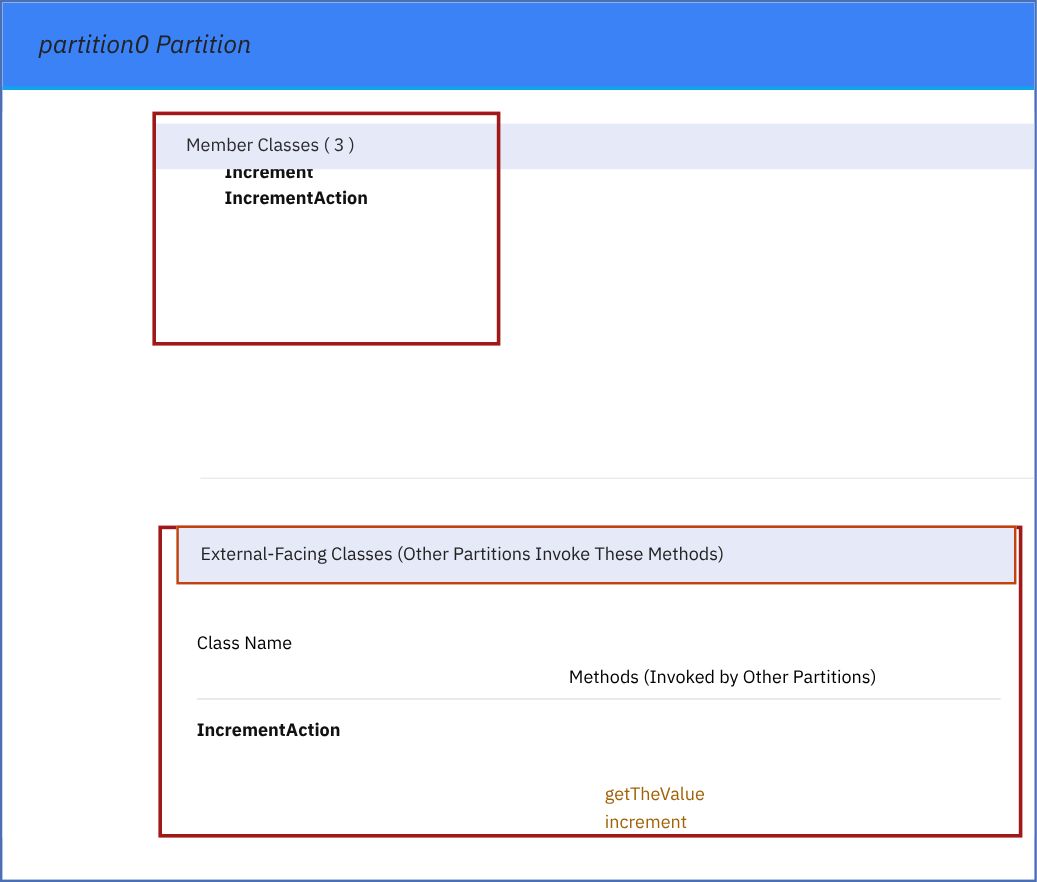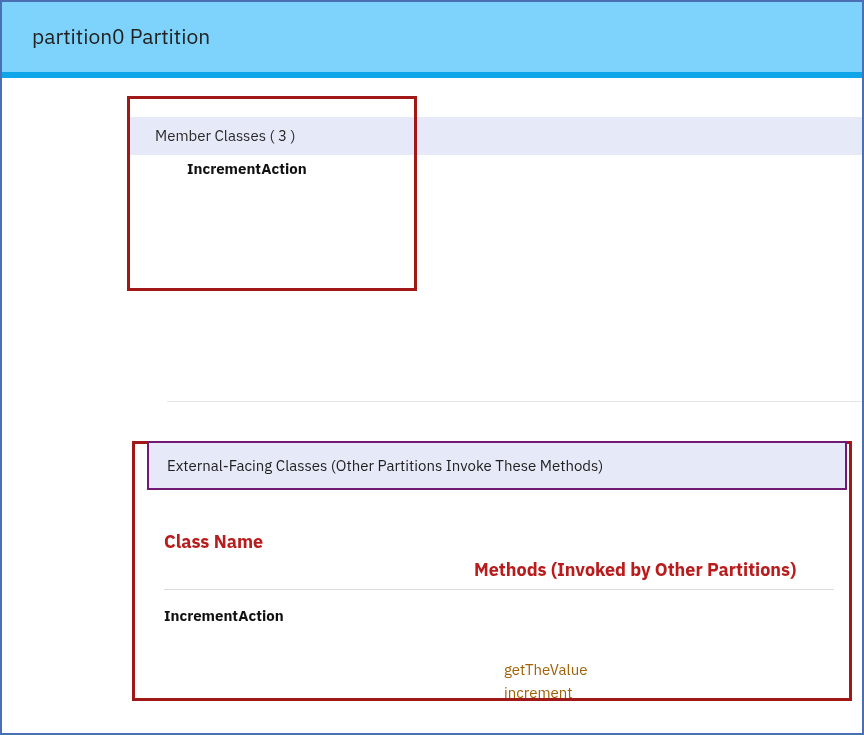--- a/index.html
+++ b/index.html
@@ -5,23 +5,24 @@
     * { box-sizing: border-box; margin: 0; padding: 0; }
     body {
       font-family: "IBM Plex Sans", Arial, sans-serif;
       background: #fff;
       width: 864px;
       height: 735px;
       border: 2px solid #4a6fb4;
       overflow: hidden;
     }
     .header {
-      background: #7dd3fc;
+      background: #3b82f6;
       padding: 20px 30px 22px 30px;
-      border-bottom: 6px solid #0ea5e9;
+      border-bottom: 3px solid #0ea5e9;
+      font-style: italic;
     }
     .header-title {
       font-size: 21px;
       color: #222;
       font-weight: 400;
     }
     .content {
       padding: 0;
       position: relative;
       background: #fff;
@@ -39,21 +40,21 @@
       top: 0; left: 0;
       width: 290px;
       height: 195px;
       border: 3px solid #a01818;
       z-index: 5;
       pointer-events: none;
     }
     
     .mc-header-strip {
       position: absolute;
-      top: 21px;
+      top: 10px;
       left: 128px;
       right: 0;
       height: 38px;
       background: #e6e9f7;
       z-index: 1;
     }
     .mc-header-inner {
       position: relative;
       z-index: 6;
       padding-left: 25px;
@@ -90,21 +91,21 @@
       top: 0;
       left: 0;
       width: 720px;
       height: 260px;
       border: 3px solid #a01818;
       z-index: 5;
       pointer-events: none;
     }
     .ef-header-box {
       margin: 18px 0 0 15px;
-      border: 2px solid #701a75;
+      border: 2px solid #c2410c;
       background: #e6e9f7;
       padding: 13px 18px;
       width: 700px;
       position: relative;
       z-index: 6;
     }
     .ef-header-text {
       font-size: 15px;
       color: #222;
     }
@@ -117,23 +118,23 @@
     .ef-row {
       display: flex;
     }
     .ef-head-row {
       border-bottom: 1px solid #dcdcdc;
       padding-bottom: 8px;
     }
     .ef-col-class { width: 310px; }
     .ef-col-methods { flex: 1; margin-top: 28px; }
     .ef-th {
-      font-size: 18px;
-      font-weight: 700;
-      color: #b91c1c;
+      font-size: 15px;
+      font-weight: 400;
+      color: #000000;
     }
     .ef-body-row {
       padding-top: 16px;
       align-items: flex-start;
     }
     .ef-classname {
       font-size: 15px;
       font-weight: 700;
       color: #111;
     }

